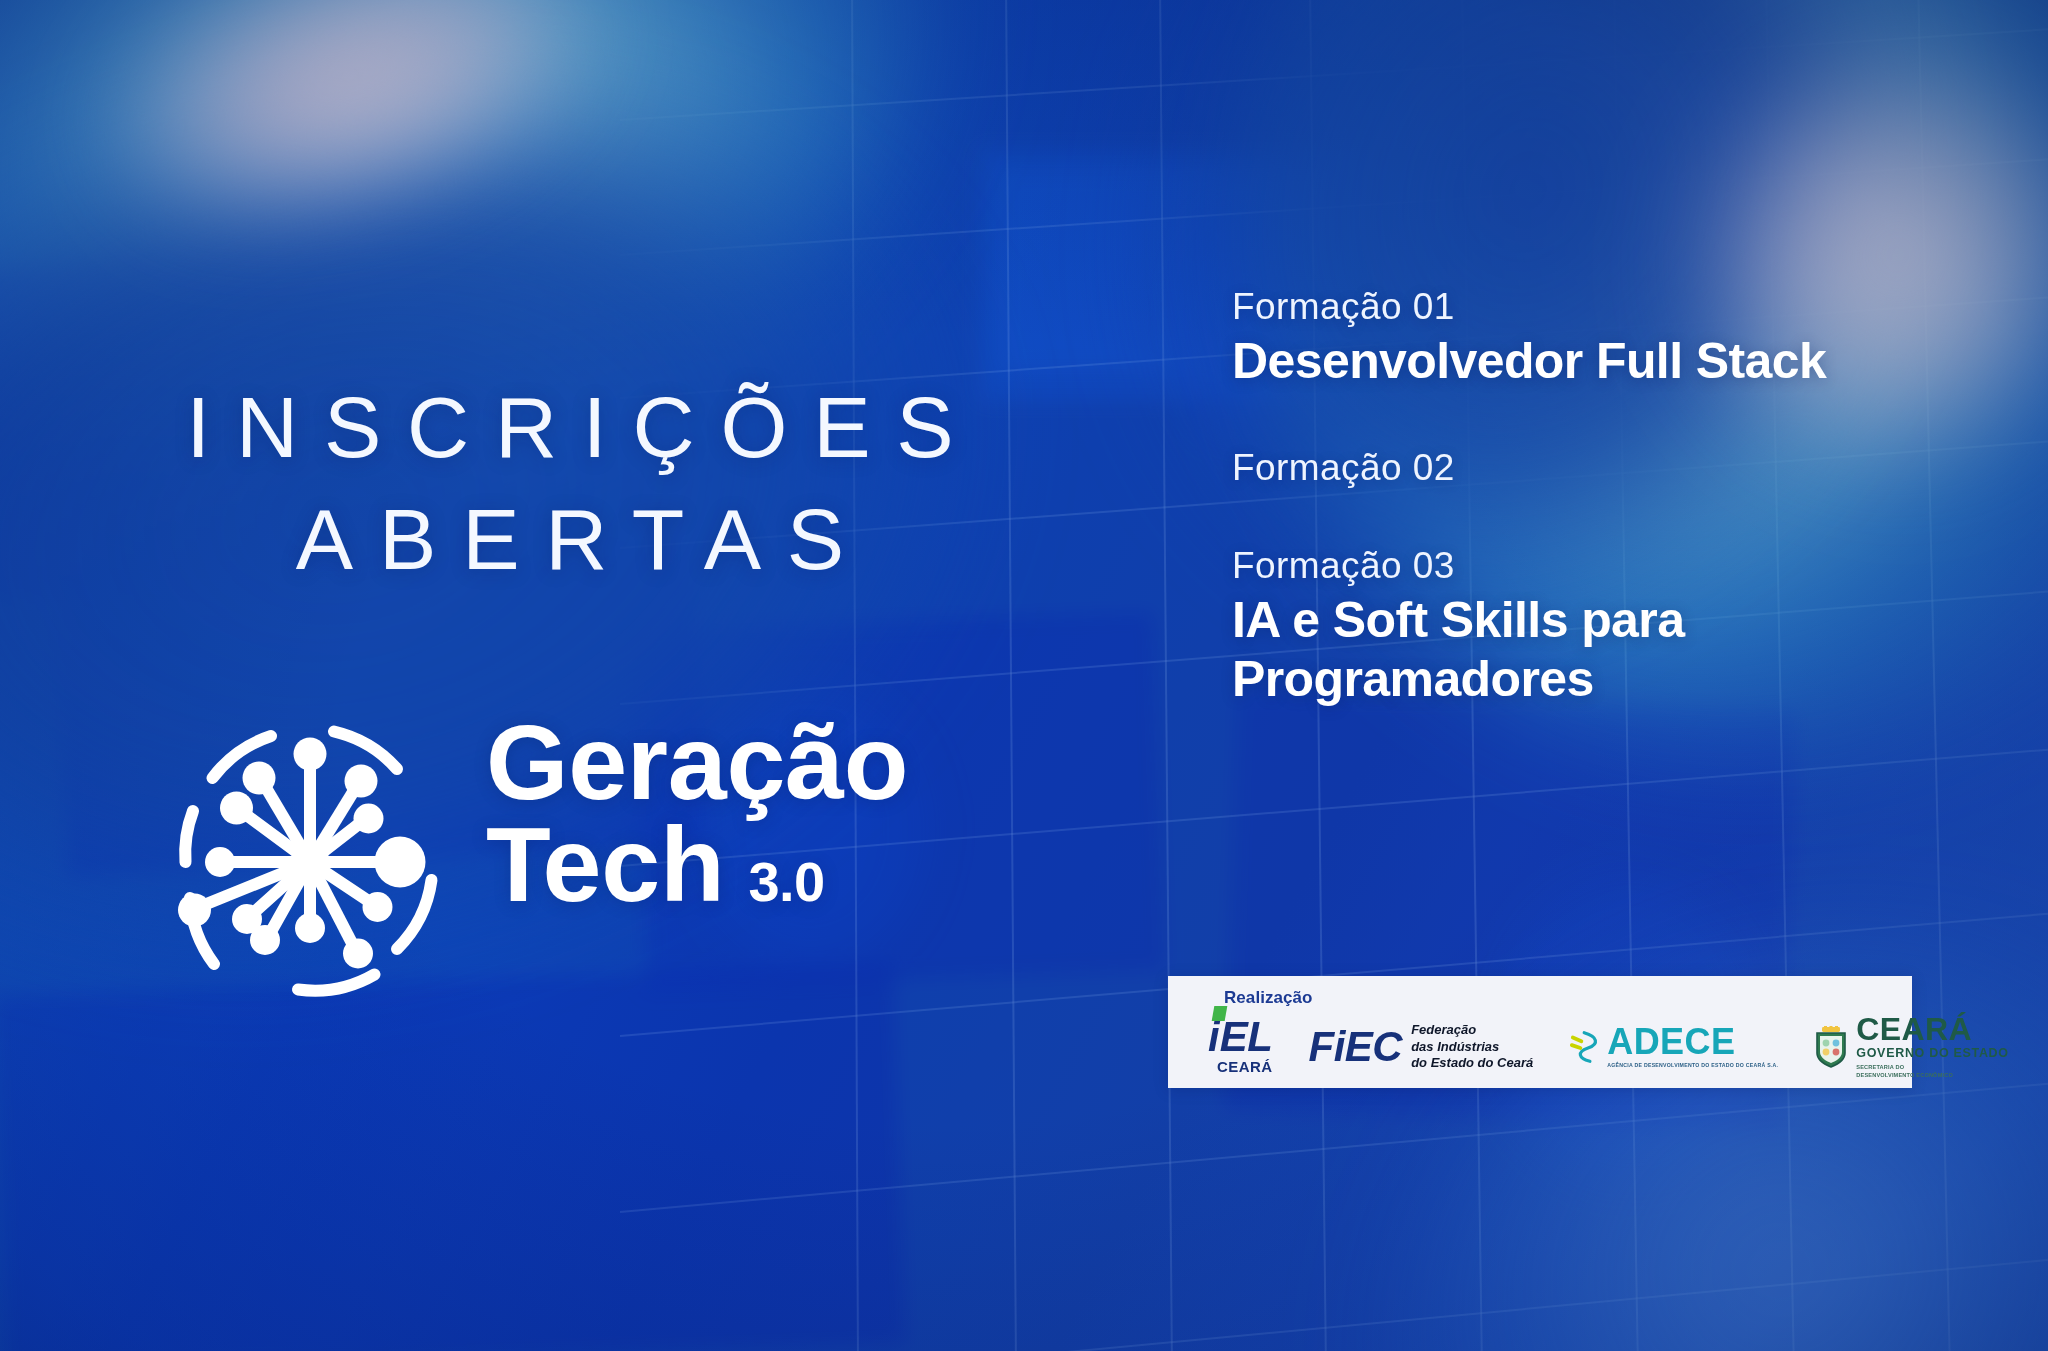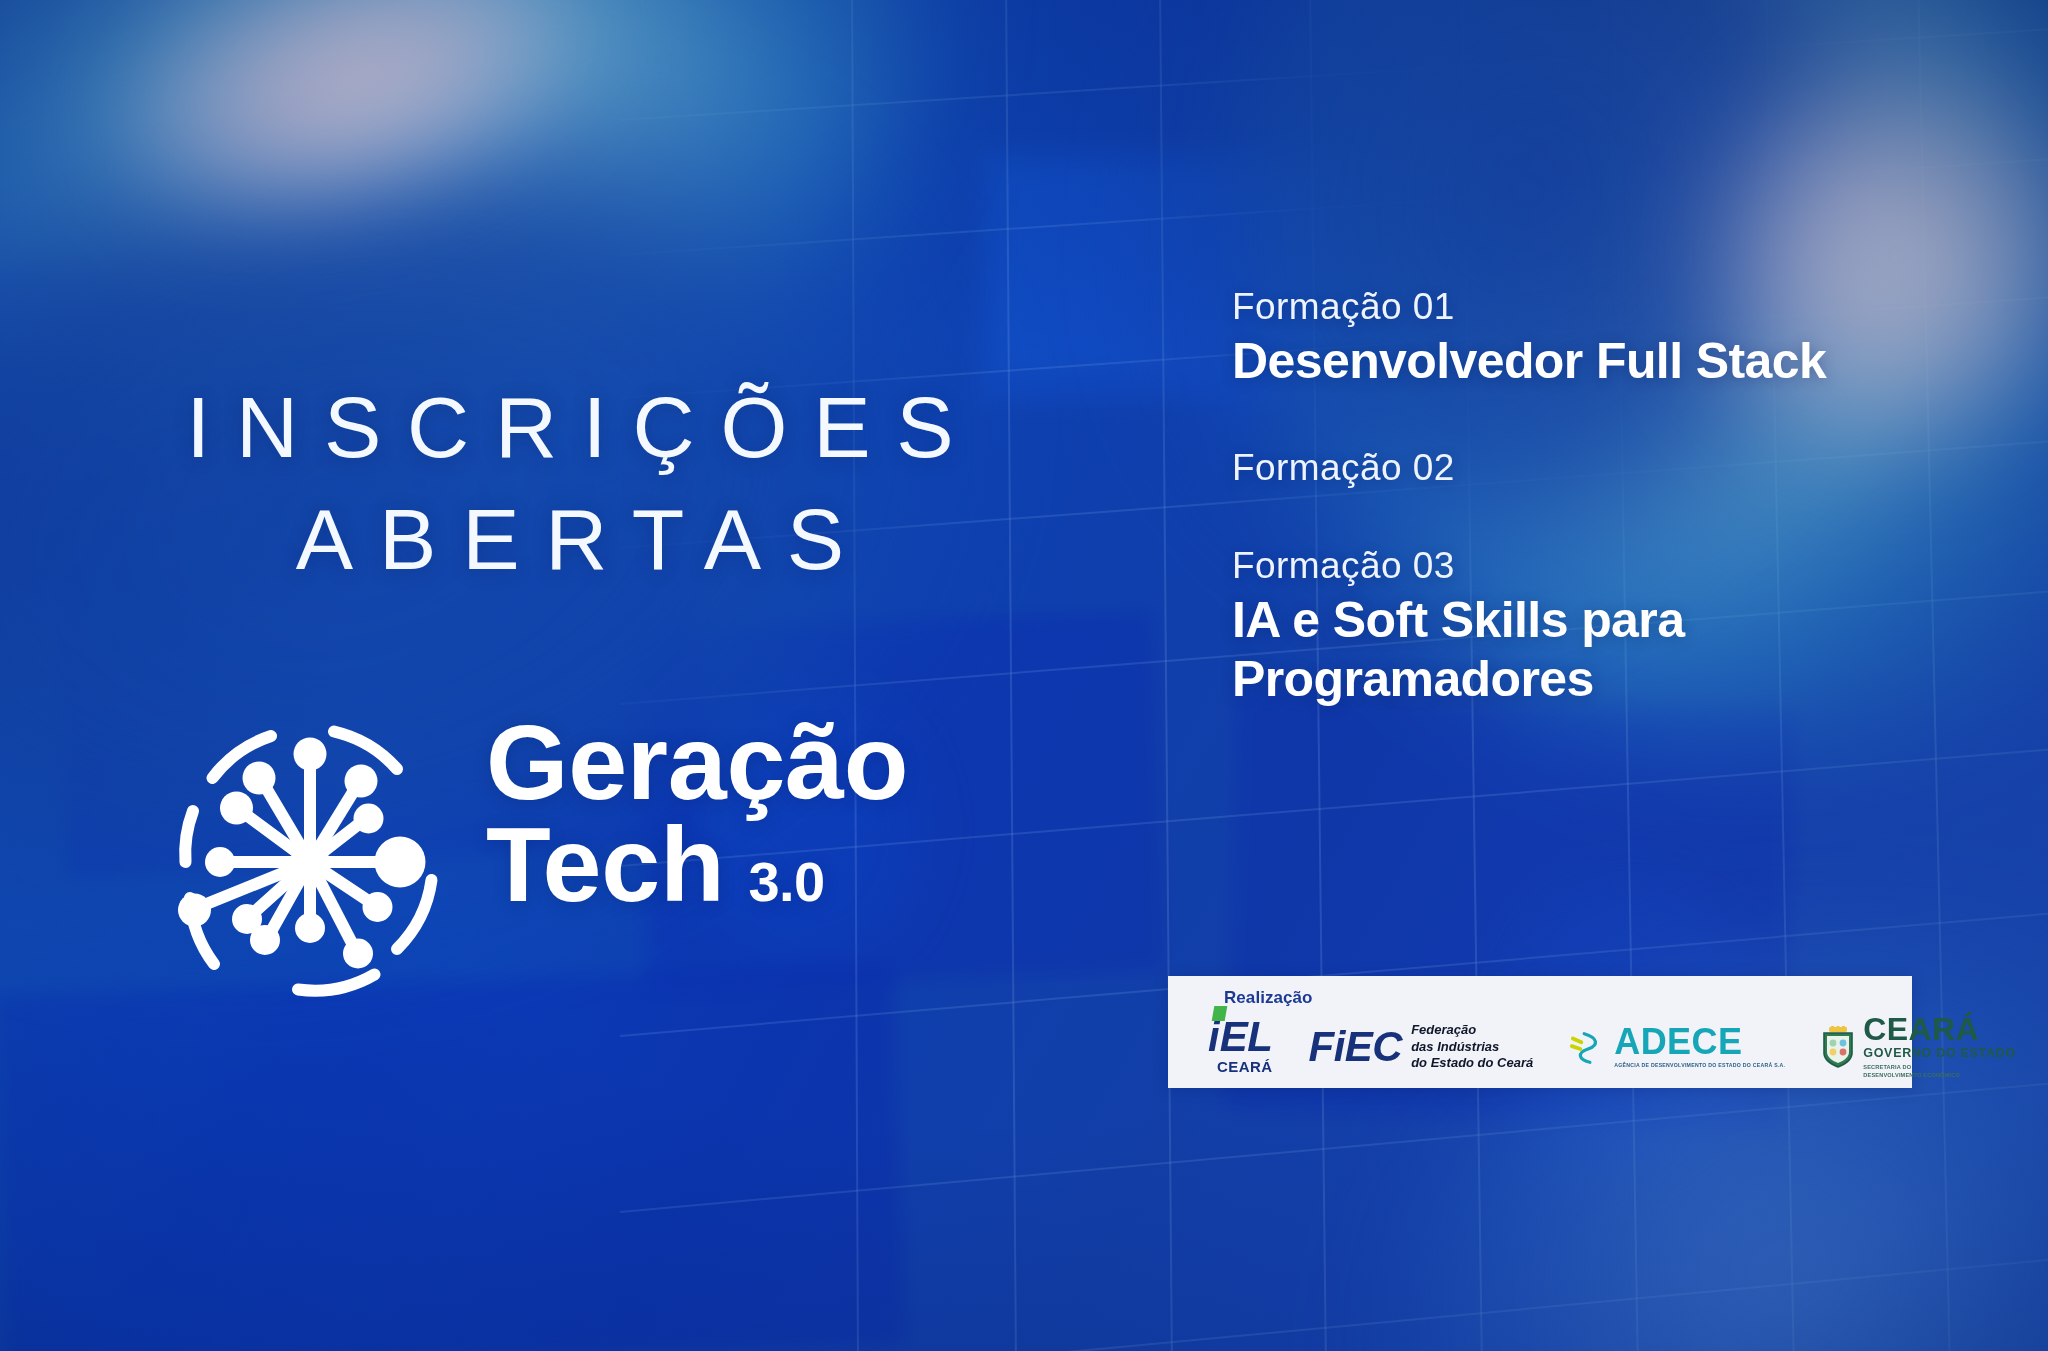--- a/index.html
+++ b/index.html
@@ -238,21 +238,21 @@
     font-size:15px;font-weight:700;color:#17317a;letter-spacing:.03em;line-height:1;
     margin-top:3px;
   }
 
   
   .fiec{gap:9px;}
   .fiec-word{position:relative;font-size:42px;font-weight:700;font-style:italic;color:#17317a;letter-spacing:-.012em;line-height:.86;}
   .fiec-desc{font-size:13px;font-style:italic;font-weight:600;color:#0f172a;line-height:1.26;white-space:pre-line;}
 
   
-  .adece{gap:7px;flex-direction:row;align-items:flex-end;}
+  .adece{flex-direction:row;}
   .adece-swoosh{width:38px;height:40px;flex:0 0 auto;}
   .adece-text{display:flex;flex-direction:column;align-items:flex-start;}
   .adece-name{font-size:36px;font-weight:700;color:#17a6b8;letter-spacing:.012em;line-height:.9;}
   .adece-sub{font-size:5.2px;font-weight:600;color:#2b5f86;letter-spacing:.05em;line-height:1.2;margin-top:4px;}
 
   
   .ceara{gap:8px;}
   .ceara-shield{width:34px;height:42px;flex:0 0 auto;}
   .ceara-text{display:flex;flex-direction:column;align-items:flex-start;}
   .ceara-name{font-size:32px;font-weight:700;color:#1f5a47;letter-spacing:.012em;line-height:.92;}

